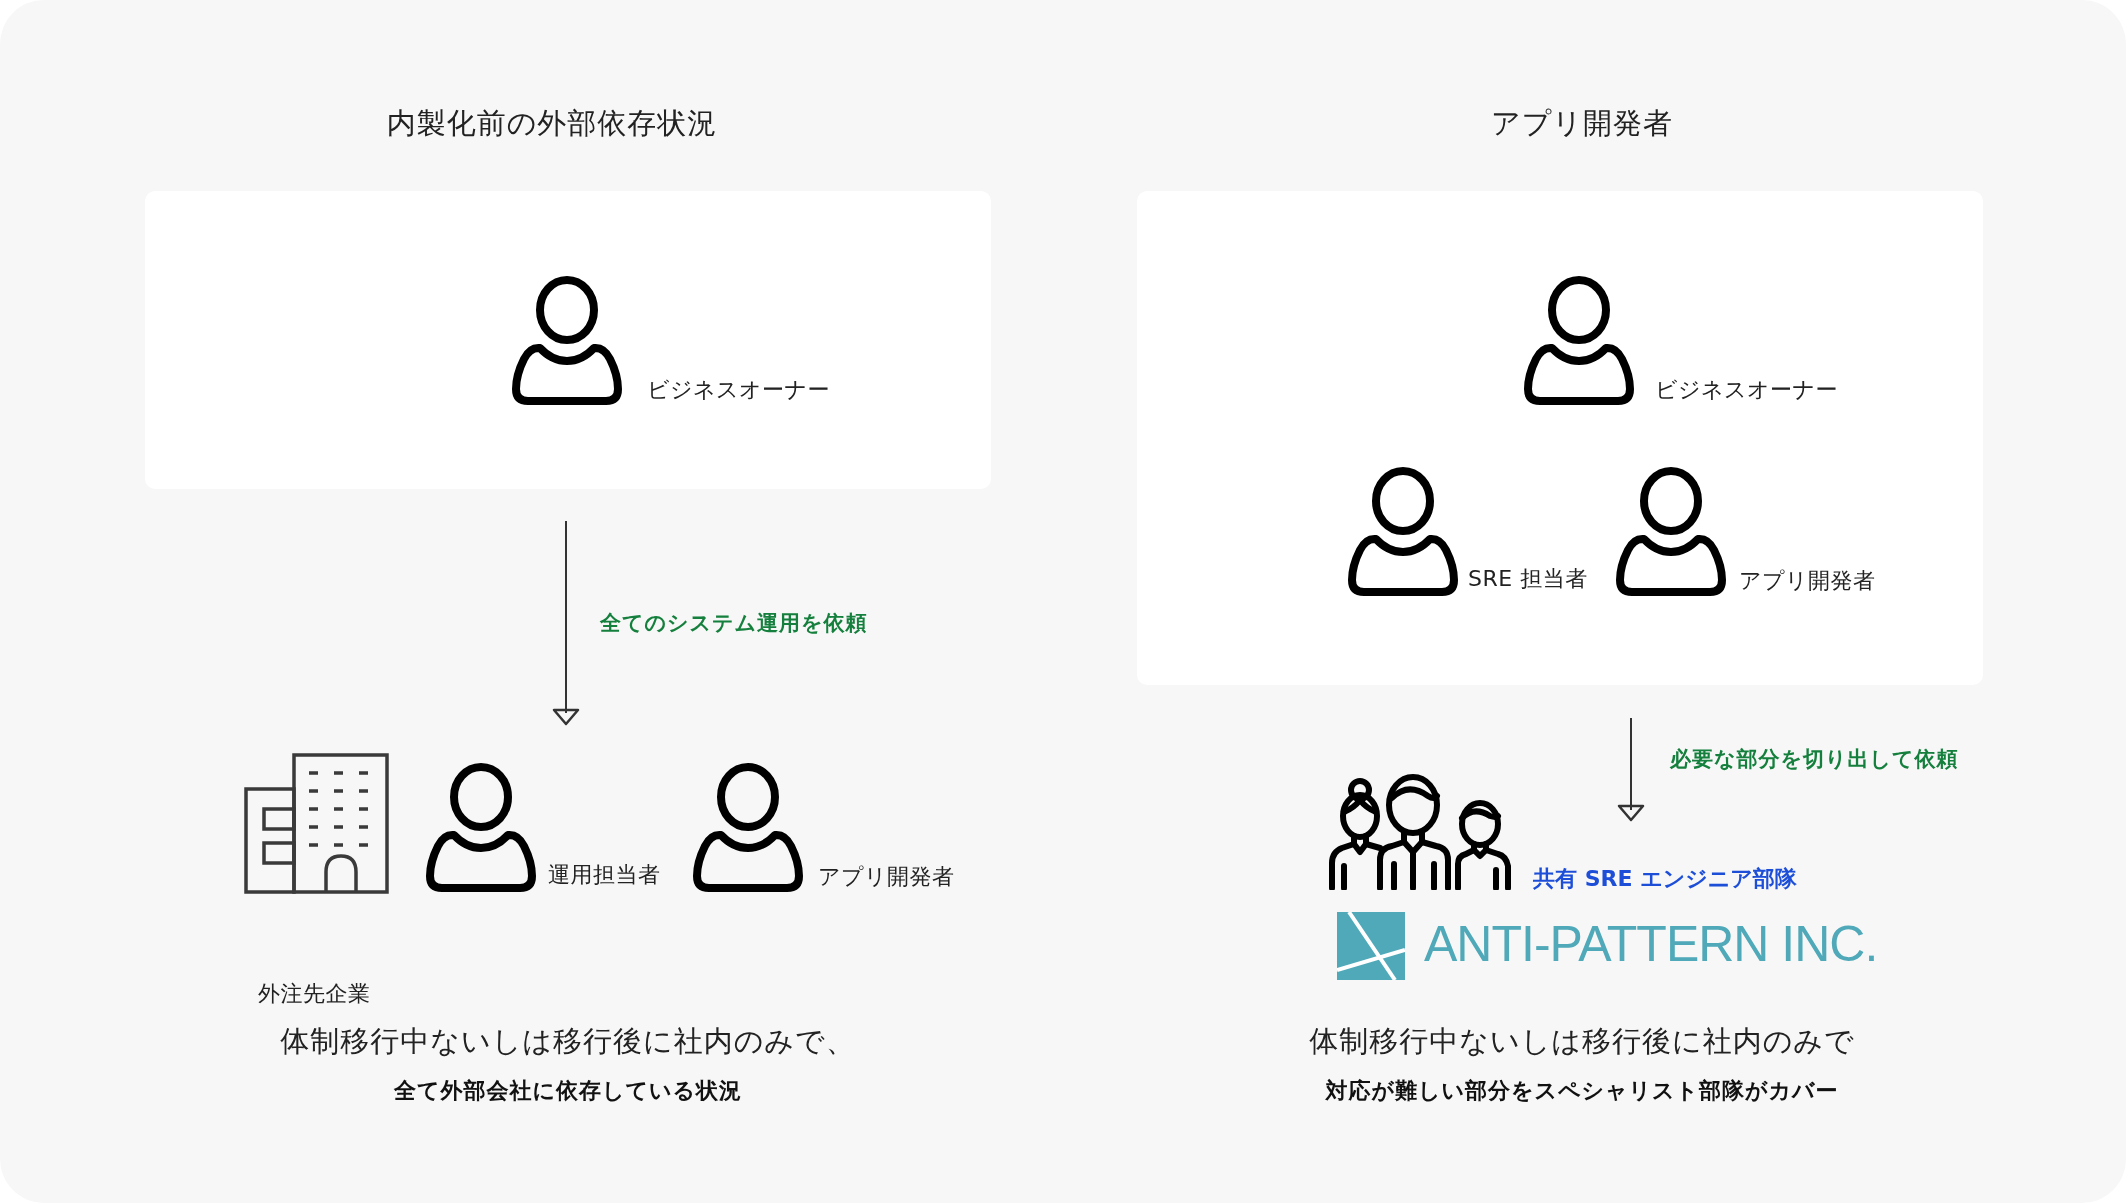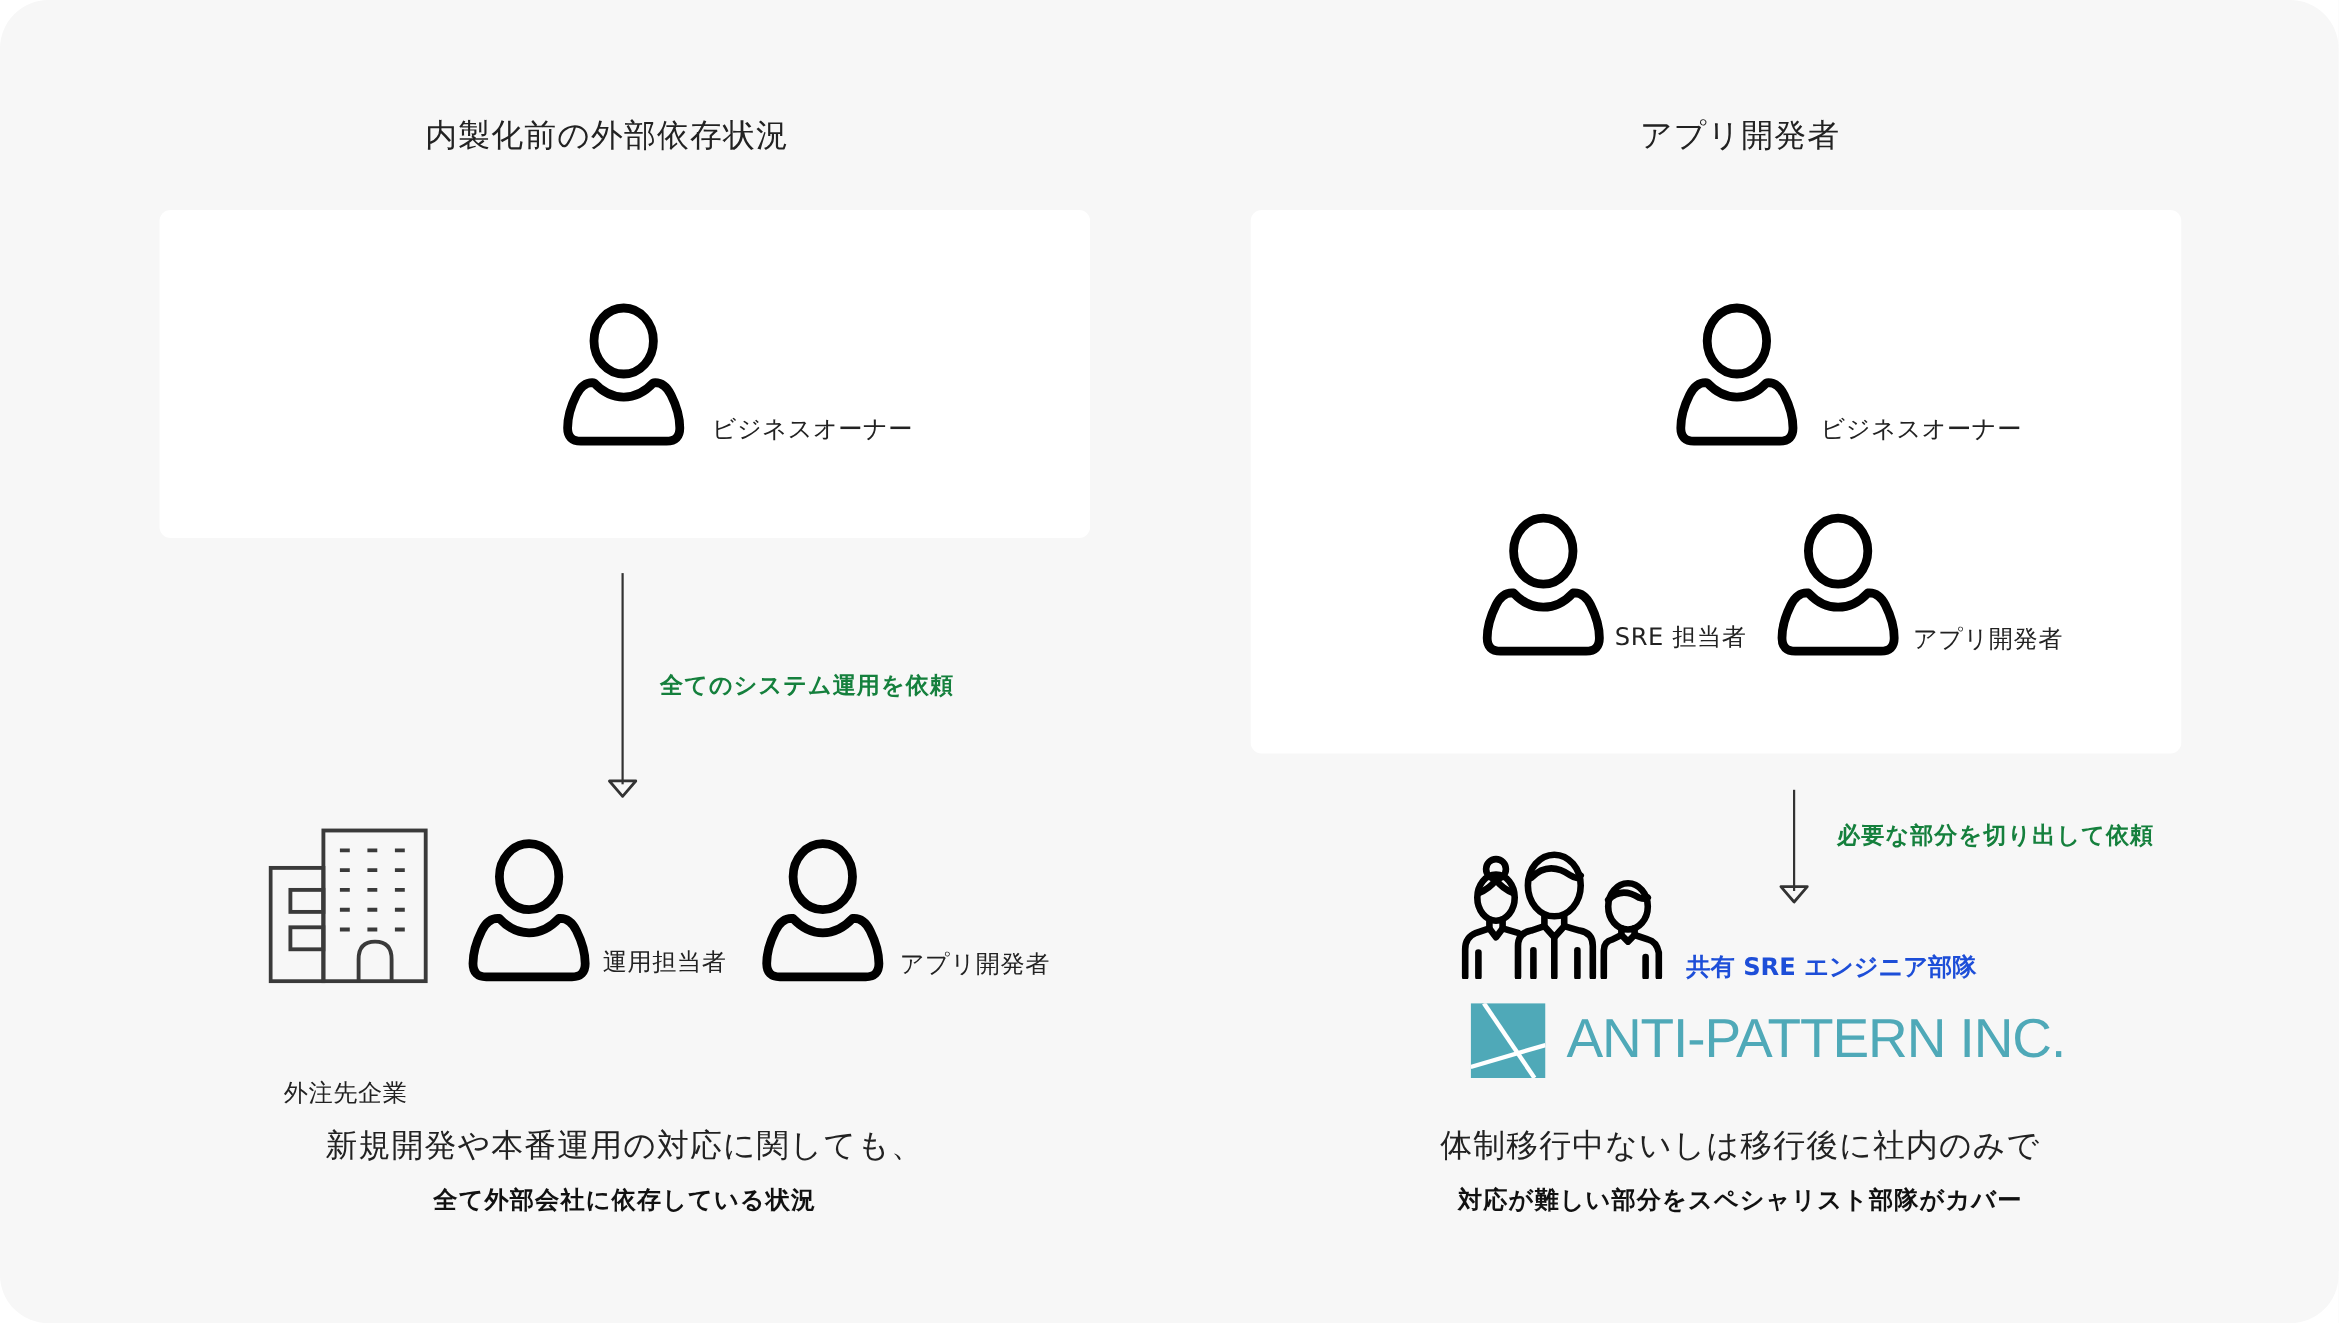--- a/index.html
+++ b/index.html
@@ -77,21 +77,21 @@
 <div class="abs lbl" style="left:548px; top:860px;">運用担当者</div>
 
 <div class="abs" style="left:691px; top:762px;">
   <svg width="114" height="132" viewBox="0 0 114 132">
     <ellipse cx="57" cy="35" rx="27" ry="30" fill="none" stroke="#000" stroke-width="8"></ellipse>
     <path d="M30 73 Q20 72 14 84 Q6 100 6 114 Q6 126 18 126 L96 126 Q108 126 108 114 Q108 100 100 84 Q94 72 84 73 Q72 86 57 86 Q42 86 30 73 Z" fill="none" stroke="#000" stroke-width="8" stroke-linejoin="round"></path>
   </svg>
 </div>
 <div class="abs lbl" style="left:818px; top:862px;">アプリ開発者</div>
 
-<div class="abs cap1" style="left:568px; top:1022px;">新規開発や本番運用の対応に関しても、</div>
+<div class="abs cap1" style="left:568px; top:1022px;">体制移行中ないしは移行後に社内のみで、</div>
 <div class="abs cap2" style="left:568px; top:1076px;">全て外部会社に依存している状況</div>
 
 <div class="abs title" style="left:1582px; top:104px;">アプリ開発者</div>
 
 <div class="abs card" style="left:1137px; top:191px; width:846px; height:494px;"></div>
 
 <div class="abs" style="left:1522px; top:275px;">
   <svg width="114" height="132" viewBox="0 0 114 132">
     <ellipse cx="57" cy="35" rx="27" ry="30" fill="none" stroke="#000" stroke-width="8"></ellipse>
     <path d="M30 73 Q20 72 14 84 Q6 100 6 114 Q6 126 18 126 L96 126 Q108 126 108 114 Q108 100 100 84 Q94 72 84 73 Q72 86 57 86 Q42 86 30 73 Z" fill="none" stroke="#000" stroke-width="8" stroke-linejoin="round"></path>

